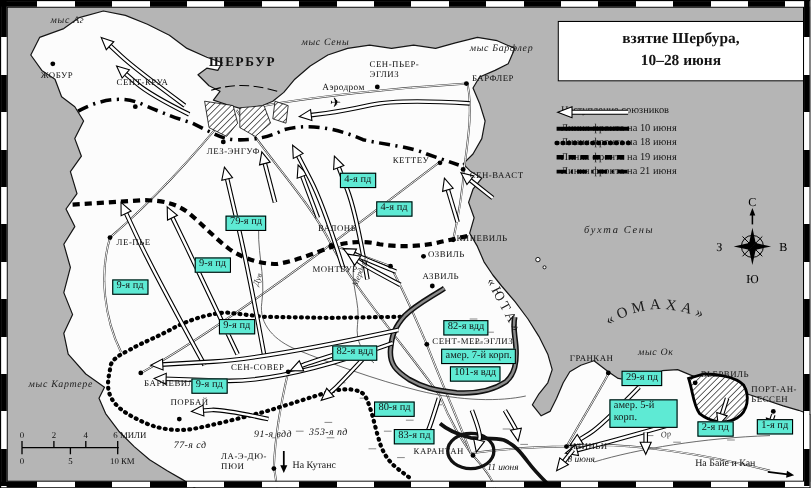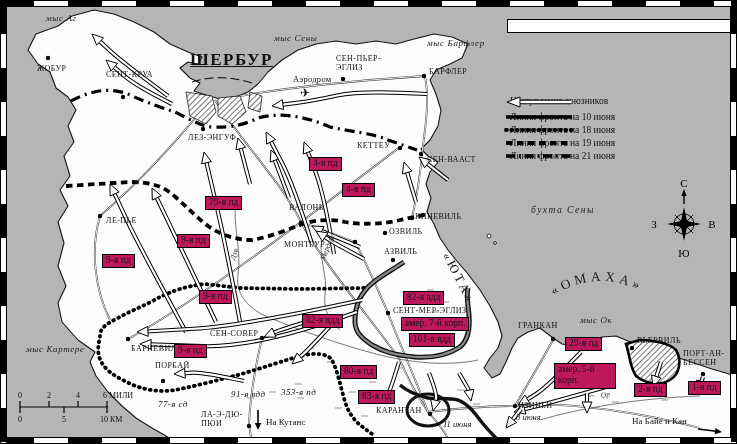--- a/index.html
+++ b/index.html
@@ -10,23 +10,23 @@
   .frame-h,.frame-v{position:absolute;z-index:40;}
   .frame-h{left:0;width:737px;height:5px;background:repeating-linear-gradient(90deg,#000 0 34px,#fff 34px 68px);}
   .frame-v{top:0;height:444px;width:5px;background:repeating-linear-gradient(180deg,#000 0 34px,#fff 34px 68px);}
   .inner-line{position:absolute;left:6px;top:6px;right:6px;bottom:6px;border:1px solid #000;z-index:39;pointer-events:none;}
   .outer-line{position:absolute;inset:0;border:1px solid #000;z-index:41;pointer-events:none;}
   
   .cape{position:absolute;font-style:italic;font-size:9px;letter-spacing:.6px;white-space:nowrap;color:#222;}
   .sea-lbl{position:absolute;font-style:italic;font-size:9.5px;letter-spacing:1.5px;white-space:nowrap;color:#222;}
   .city{position:absolute;font-size:8px;line-height:1.15;letter-spacing:.45px;color:#111;white-space:nowrap;}
   .city.wrap{white-space:normal;}
-  .city.big{font-size:17px;font-weight:bold;letter-spacing:1.5px;text-decoration:underline;}
+  .city.big{font-size:12px;font-weight:bold;letter-spacing:1.5px;}
   .town-note{position:absolute;font-size:8.5px;letter-spacing:.3px;color:#111;white-space:nowrap;}
-  .ubox{position:absolute;font-size:9.5px;line-height:1.2;background:#be185d;border:1.1px solid #000;
+  .ubox{position:absolute;font-size:9.5px;line-height:1.2;background:#5eead4;border:1.1px solid #000;
         padding:0 3px 1px;white-space:nowrap;z-index:6;}
   .ubox.wrap{white-space:normal;width:54px;}
   .gunit{position:absolute;font-style:italic;font-size:9px;letter-spacing:.4px;white-space:nowrap;color:#111;}
   .riv{position:absolute;font-style:italic;font-size:7.5px;color:#333;white-space:nowrap;transform-origin:left top;}
   .date{position:absolute;font-style:italic;font-size:8.5px;color:#111;white-space:nowrap;}
   .dir{position:absolute;font-size:9px;color:#111;white-space:nowrap;}
   .utah{position:absolute;font-size:12.5px;letter-spacing:3px;transform:rotate(62deg);transform-origin:left top;white-space:nowrap;}
   
   .titlebox{position:absolute;left:507px;top:19px;width:214px;background:#fff;border:1.5px solid #000;
             text-align:center;font-size:14px;font-weight:bold;line-height:1.45;padding:6px 4px;z-index:10;}
@@ -365,20 +365,22 @@
   <div class="riv" style="left:228px;top:258px;transform:rotate(-72deg)">Дув</div>
   <div class="riv" style="left:318px;top:258px;transform:rotate(-68deg)">Мердере</div>
   <div class="riv" style="left:600px;top:391px;transform:rotate(-10deg)">Ор</div>
 
   <div class="date" style="left:443px;top:419px">11 июня</div>
   <div class="date" style="left:516px;top:412px">8 июня</div>
   <div class="dir" style="left:266px;top:417px">На Кутанс</div>
   <div class="dir" style="left:632px;top:416px">На Байе и Кан</div>
 
   <div class="titlebox">
+    <div>взятие Шербура,</div>
+    <div>10–28 июня</div>
   </div>
 
   <div class="legend-row" style="left:503px;top:96px">
     <svg width="72" height="12">
       <path d="M68,6 L16,6" stroke="#000" stroke-width="4.6"></path>
       <path d="M68,6 L16,6" stroke="#fff" stroke-width="2.6"></path>
       <polygon points="4,6 17,1 17,11" fill="#fff" stroke="#000" stroke-width="1"></polygon>
     </svg>
     <span class="lbl">Наступление союзников</span>
   </div>

